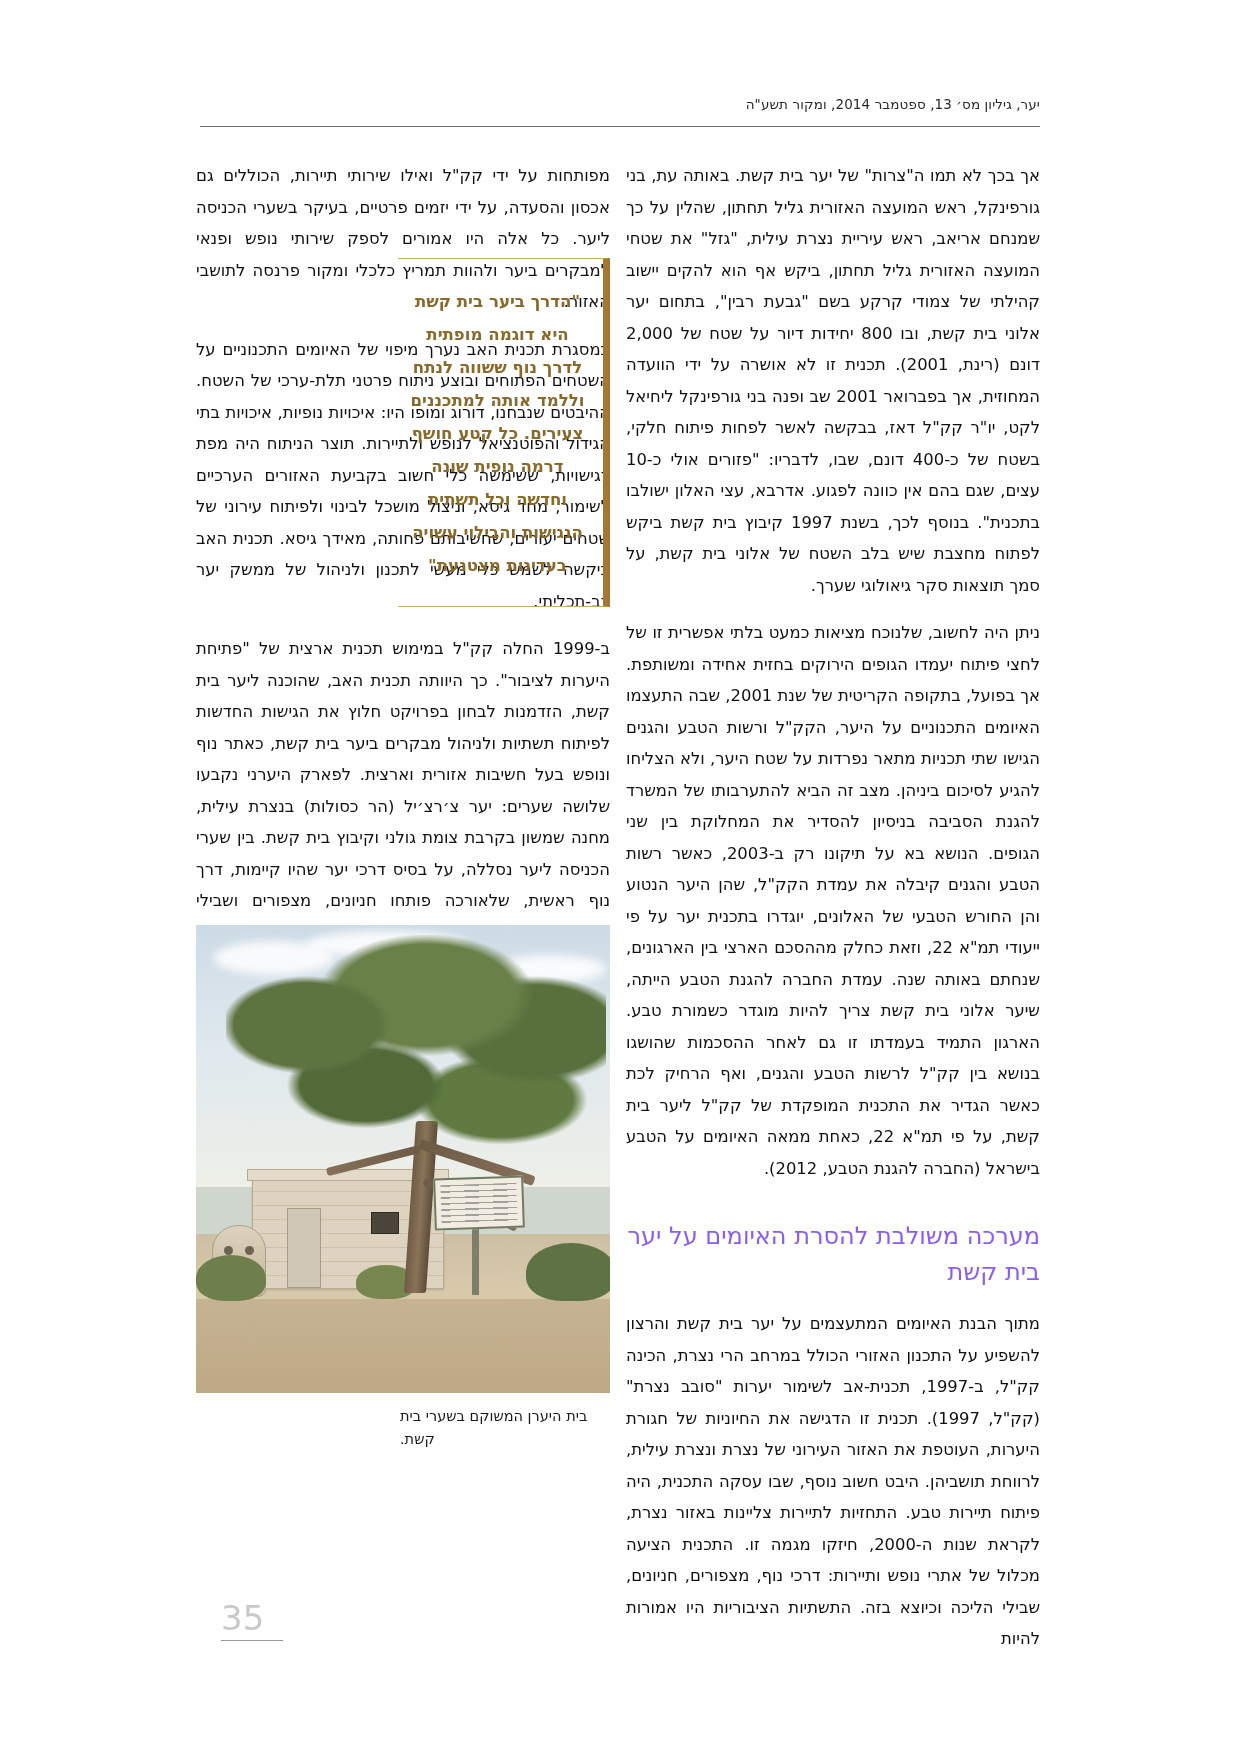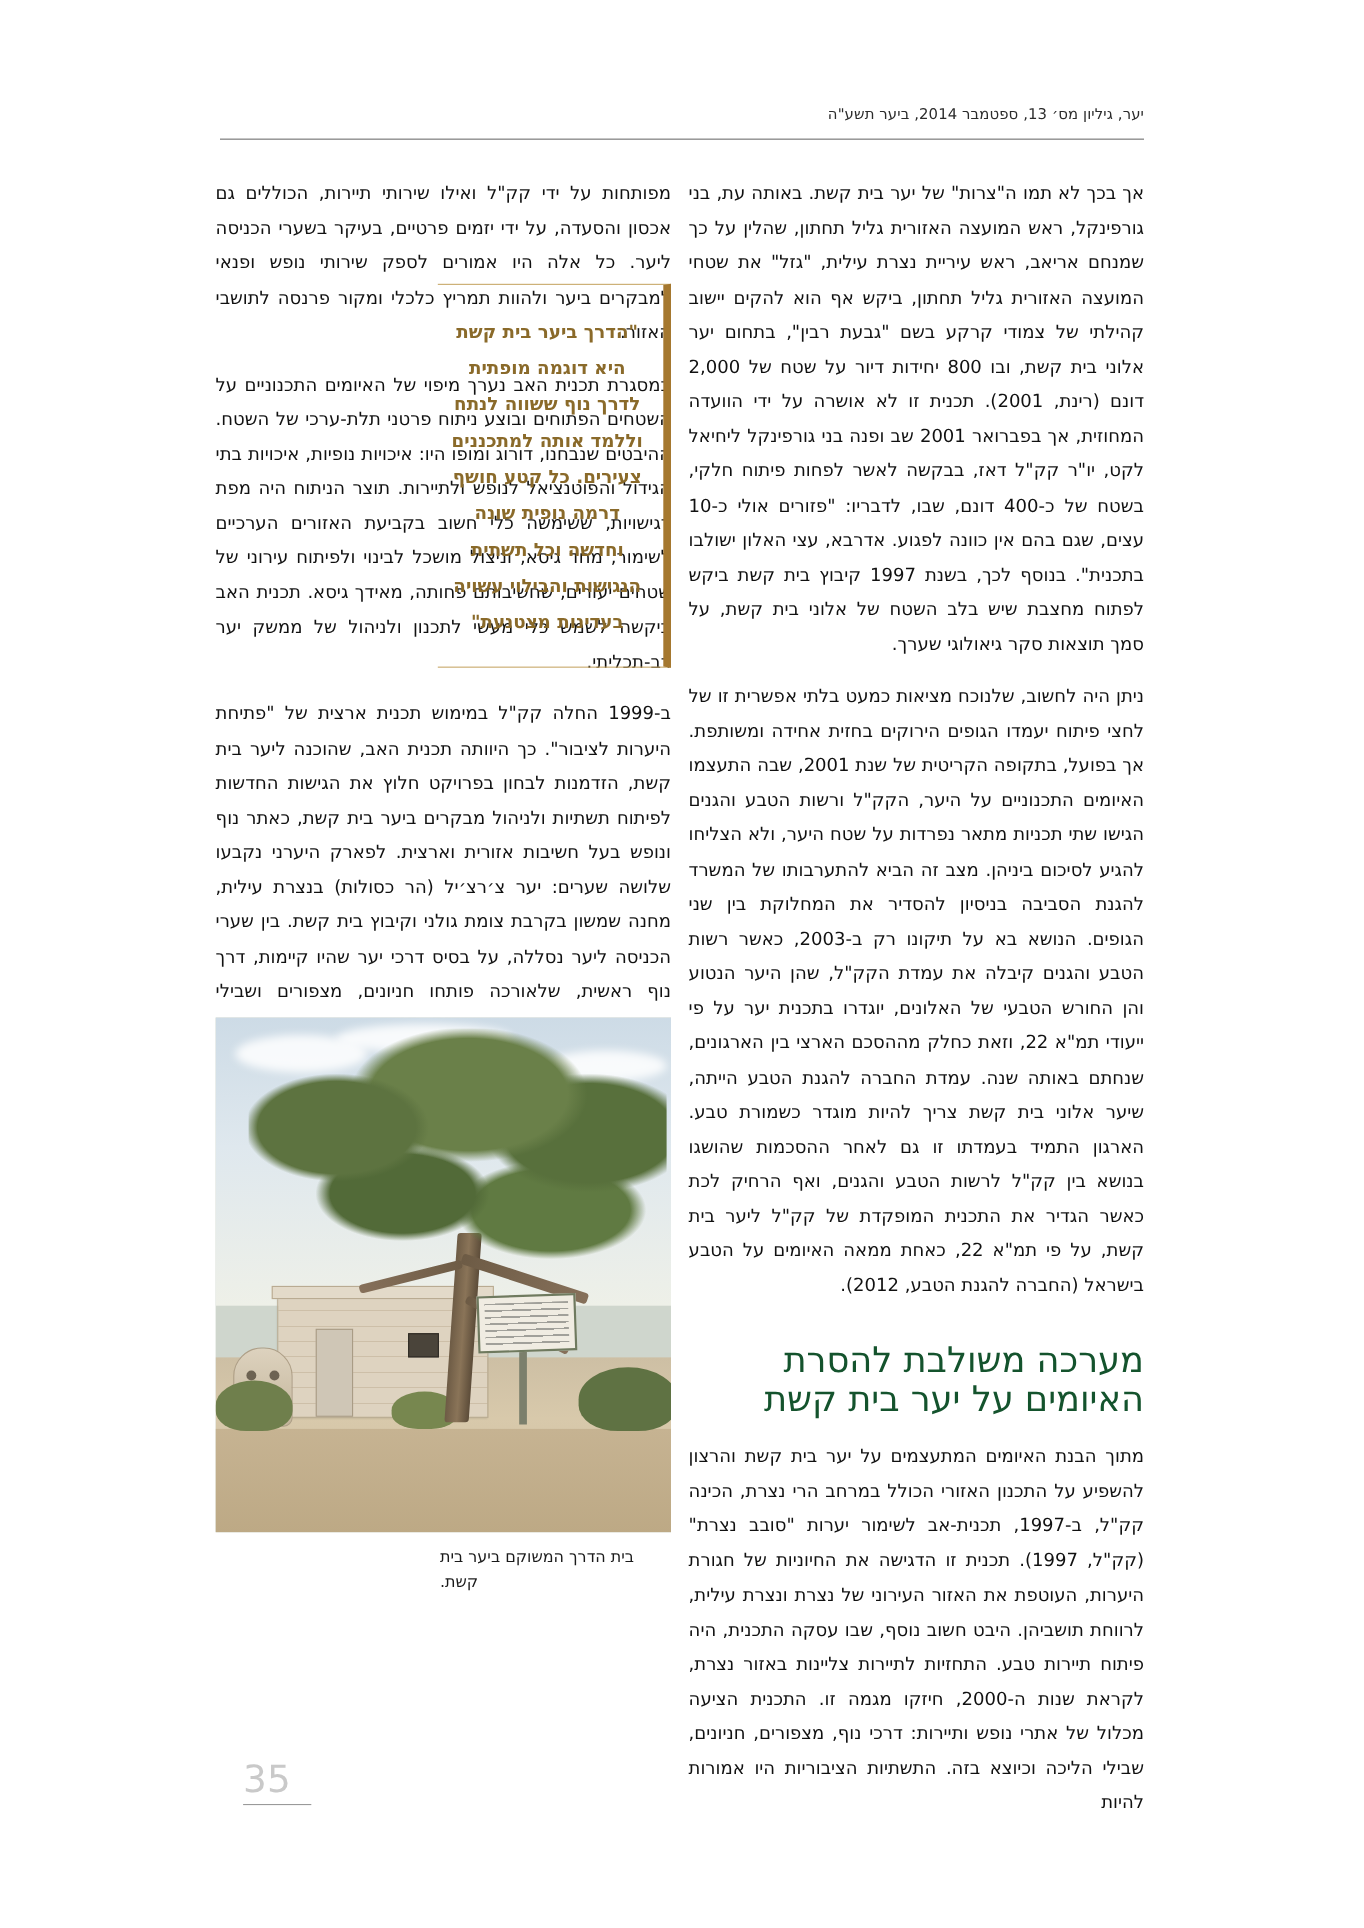--- a/index.html
+++ b/index.html
@@ -66,26 +66,26 @@
     direction: rtl;
     color: #111;
     hyphens: none;
   }
   p.body + p.body { text-indent: 0; margin-top: 16px; }
   p.body.indent { text-indent: 22px; }
 
   
   h2.section {
     margin: 34px 0 18px 0;
-    font-size: 32px;
+    font-size: 24px;
     line-height: 36px;
     font-weight: normal;
     text-align: right;
     direction: rtl;
-    color: #14532d;
+    color: #8b5cf6;
   }
 
   
   .pullquote {
     position: absolute;
     top: 98px;
     right: 0;
     width: 212px;
     box-sizing: border-box;
     border-right: 7px solid #a5782f;
@@ -261,21 +261,21 @@
     margin-top: 4px;
     width: 62px;
     border-top: 1px solid #9a9a9a;
   }
 </style>
 </head>
 <body>
 
 <div class="page">
 
-  <div class="runhead">יער, גיליון מס׳ 13, ספטמבר 2014, ביער תשע"ה</div>
+  <div class="runhead">יער, גיליון מס׳ 13, ספטמבר 2014, ומקור תשע"ה</div>
   <div class="runhead-rule"></div>
 
   <div class="cols">
 
     <div class="col col-right">
       <p class="body">אך בכך לא תמו ה"צרות" של יער בית קשת. באותה עת, בני גורפינקל, ראש המועצה האזורית גליל תחתון, שהלין על כך שמנחם אריאב, ראש עיריית נצרת עילית, "גזל" את שטחי המועצה האזורית גליל תחתון, ביקש אף הוא להקים יישוב קהילתי של צמודי קרקע בשם "גבעת רבין", בתחום יער אלוני בית קשת, ובו 800 יחידות דיור על שטח של 2,000 דונם (רינת, 2001). תכנית זו לא אושרה על ידי הוועדה המחוזית, אך בפברואר 2001 שב ופנה בני גורפינקל ליחיאל לקט, יו"ר קק"ל דאז, בבקשה לאשר לפחות פיתוח חלקי, בשטח של כ-400 דונם, שבו, לדבריו: "פזורים אולי כ-10 עצים, שגם בהם אין כוונה לפגוע. אדרבא, עצי האלון ישולבו בתכנית". בנוסף לכך, בשנת 1997 קיבוץ בית קשת ביקש לפתוח מחצבת שיש בלב השטח של אלוני בית קשת, על סמך תוצאות סקר גיאולוגי שערך.</p>
       <p class="body indent">ניתן היה לחשוב, שלנוכח מציאות כמעט בלתי אפשרית זו של לחצי פיתוח יעמדו הגופים הירוקים בחזית אחידה ומשותפת. אך בפועל, בתקופה הקריטית של שנת 2001, שבה התעצמו האיומים התכנוניים על היער, הקק"ל ורשות הטבע והגנים הגישו שתי תכניות מתאר נפרדות על שטח היער, ולא הצליחו להגיע לסיכום ביניהן. מצב זה הביא להתערבותו של המשרד להגנת הסביבה בניסיון להסדיר את המחלוקת בין שני הגופים. הנושא בא על תיקונו רק ב-2003, כאשר רשות הטבע והגנים קיבלה את עמדת הקק"ל, שהן היער הנטוע והן החורש הטבעי של האלונים, יוגדרו בתכנית יער על פי ייעודי תמ"א 22, וזאת כחלק מההסכם הארצי בין הארגונים, שנחתם באותה שנה. עמדת החברה להגנת הטבע הייתה, שיער אלוני בית קשת צריך להיות מוגדר כשמורת טבע. הארגון התמיד בעמדתו זו גם לאחר ההסכמות שהושגו בנושא בין קק"ל לרשות הטבע והגנים, ואף הרחיק לכת כאשר הגדיר את התכנית המופקדת של קק"ל ליער בית קשת, על פי תמ"א 22, כאחת ממאה האיומים על הטבע בישראל (החברה להגנת הטבע, 2012).</p>
 
       <h2 class="section">מערכה משולבת להסרת האיומים על יער בית קשת</h2>
 
@@ -320,21 +320,21 @@
           <div class="branch b3"></div>
           <div class="canopy"></div>
 
           <div class="signpost"></div>
           <div class="sign">
             <div class="sign-lines"></div>
           </div>
 
           <div class="shrub s2"></div>
         </div>
-        <div class="caption">בית הדרך המשוקם ביער בית קשת.</div>
+        <div class="caption">בית היערן המשוקם בשערי בית קשת.</div>
       </div>
     </div>
   </div>
 
   <div class="folio">
     <div class="num">35</div>
     <div class="rule"></div>
   </div>
 
 </div>

